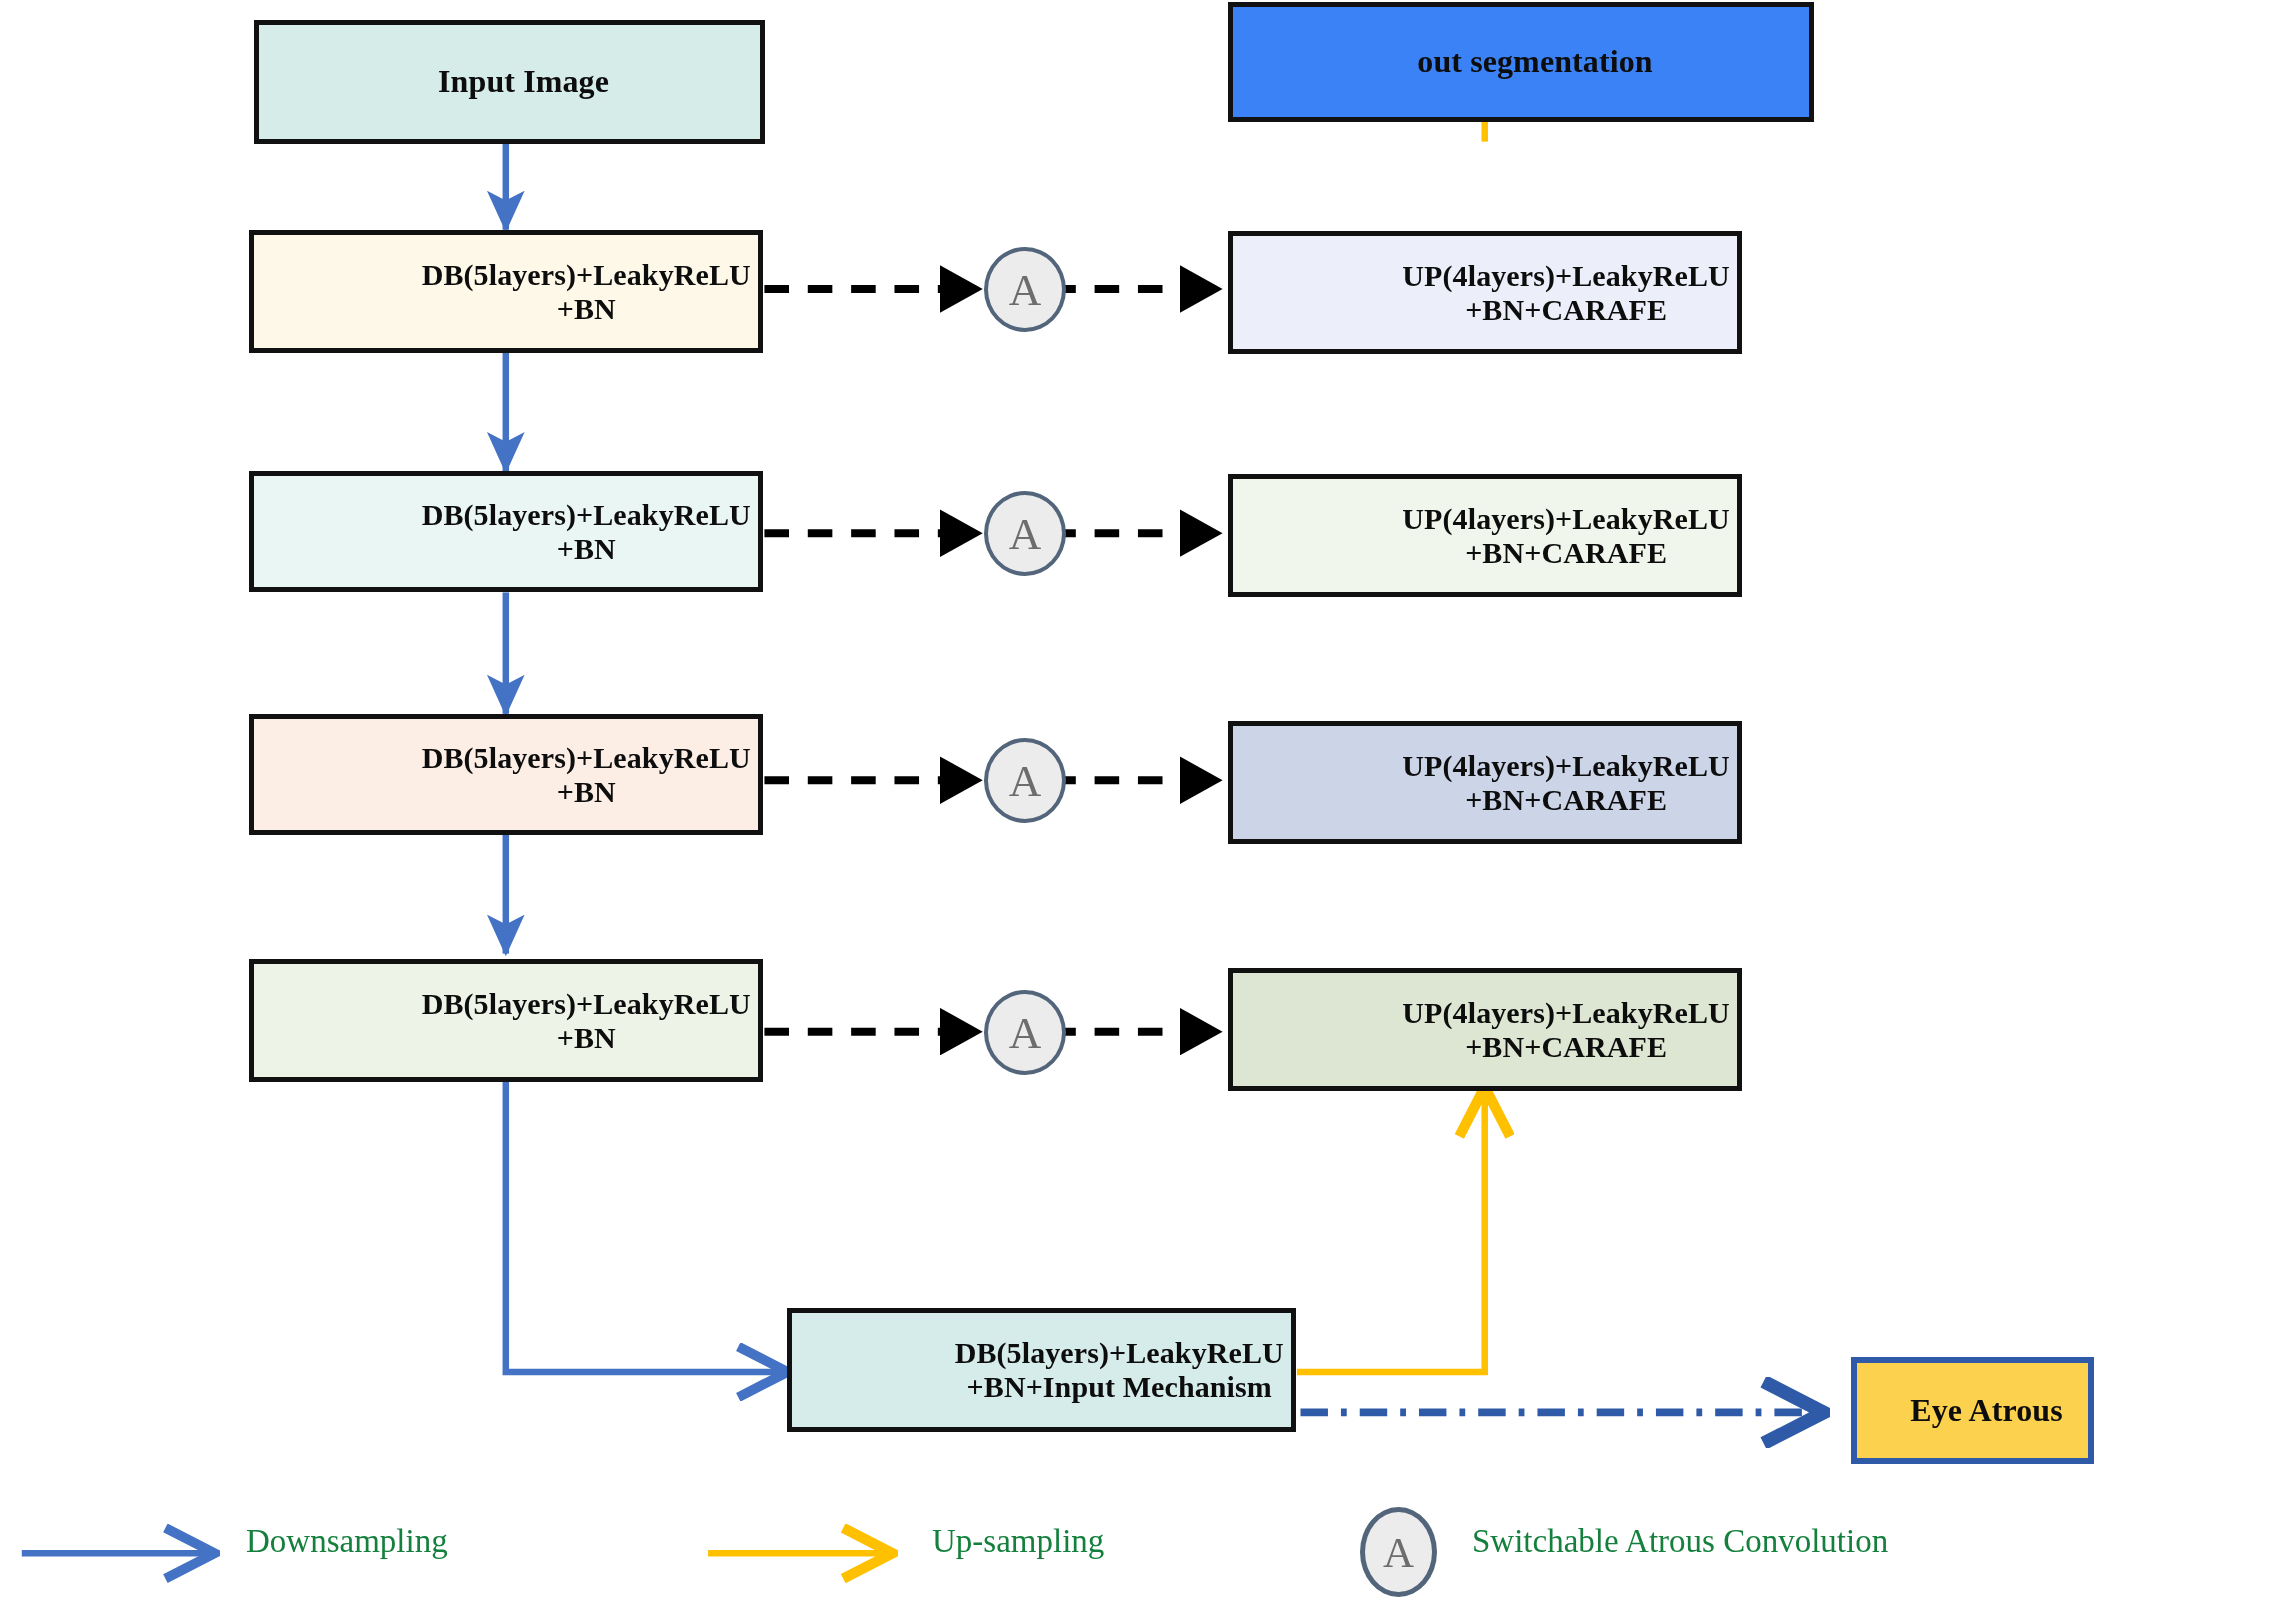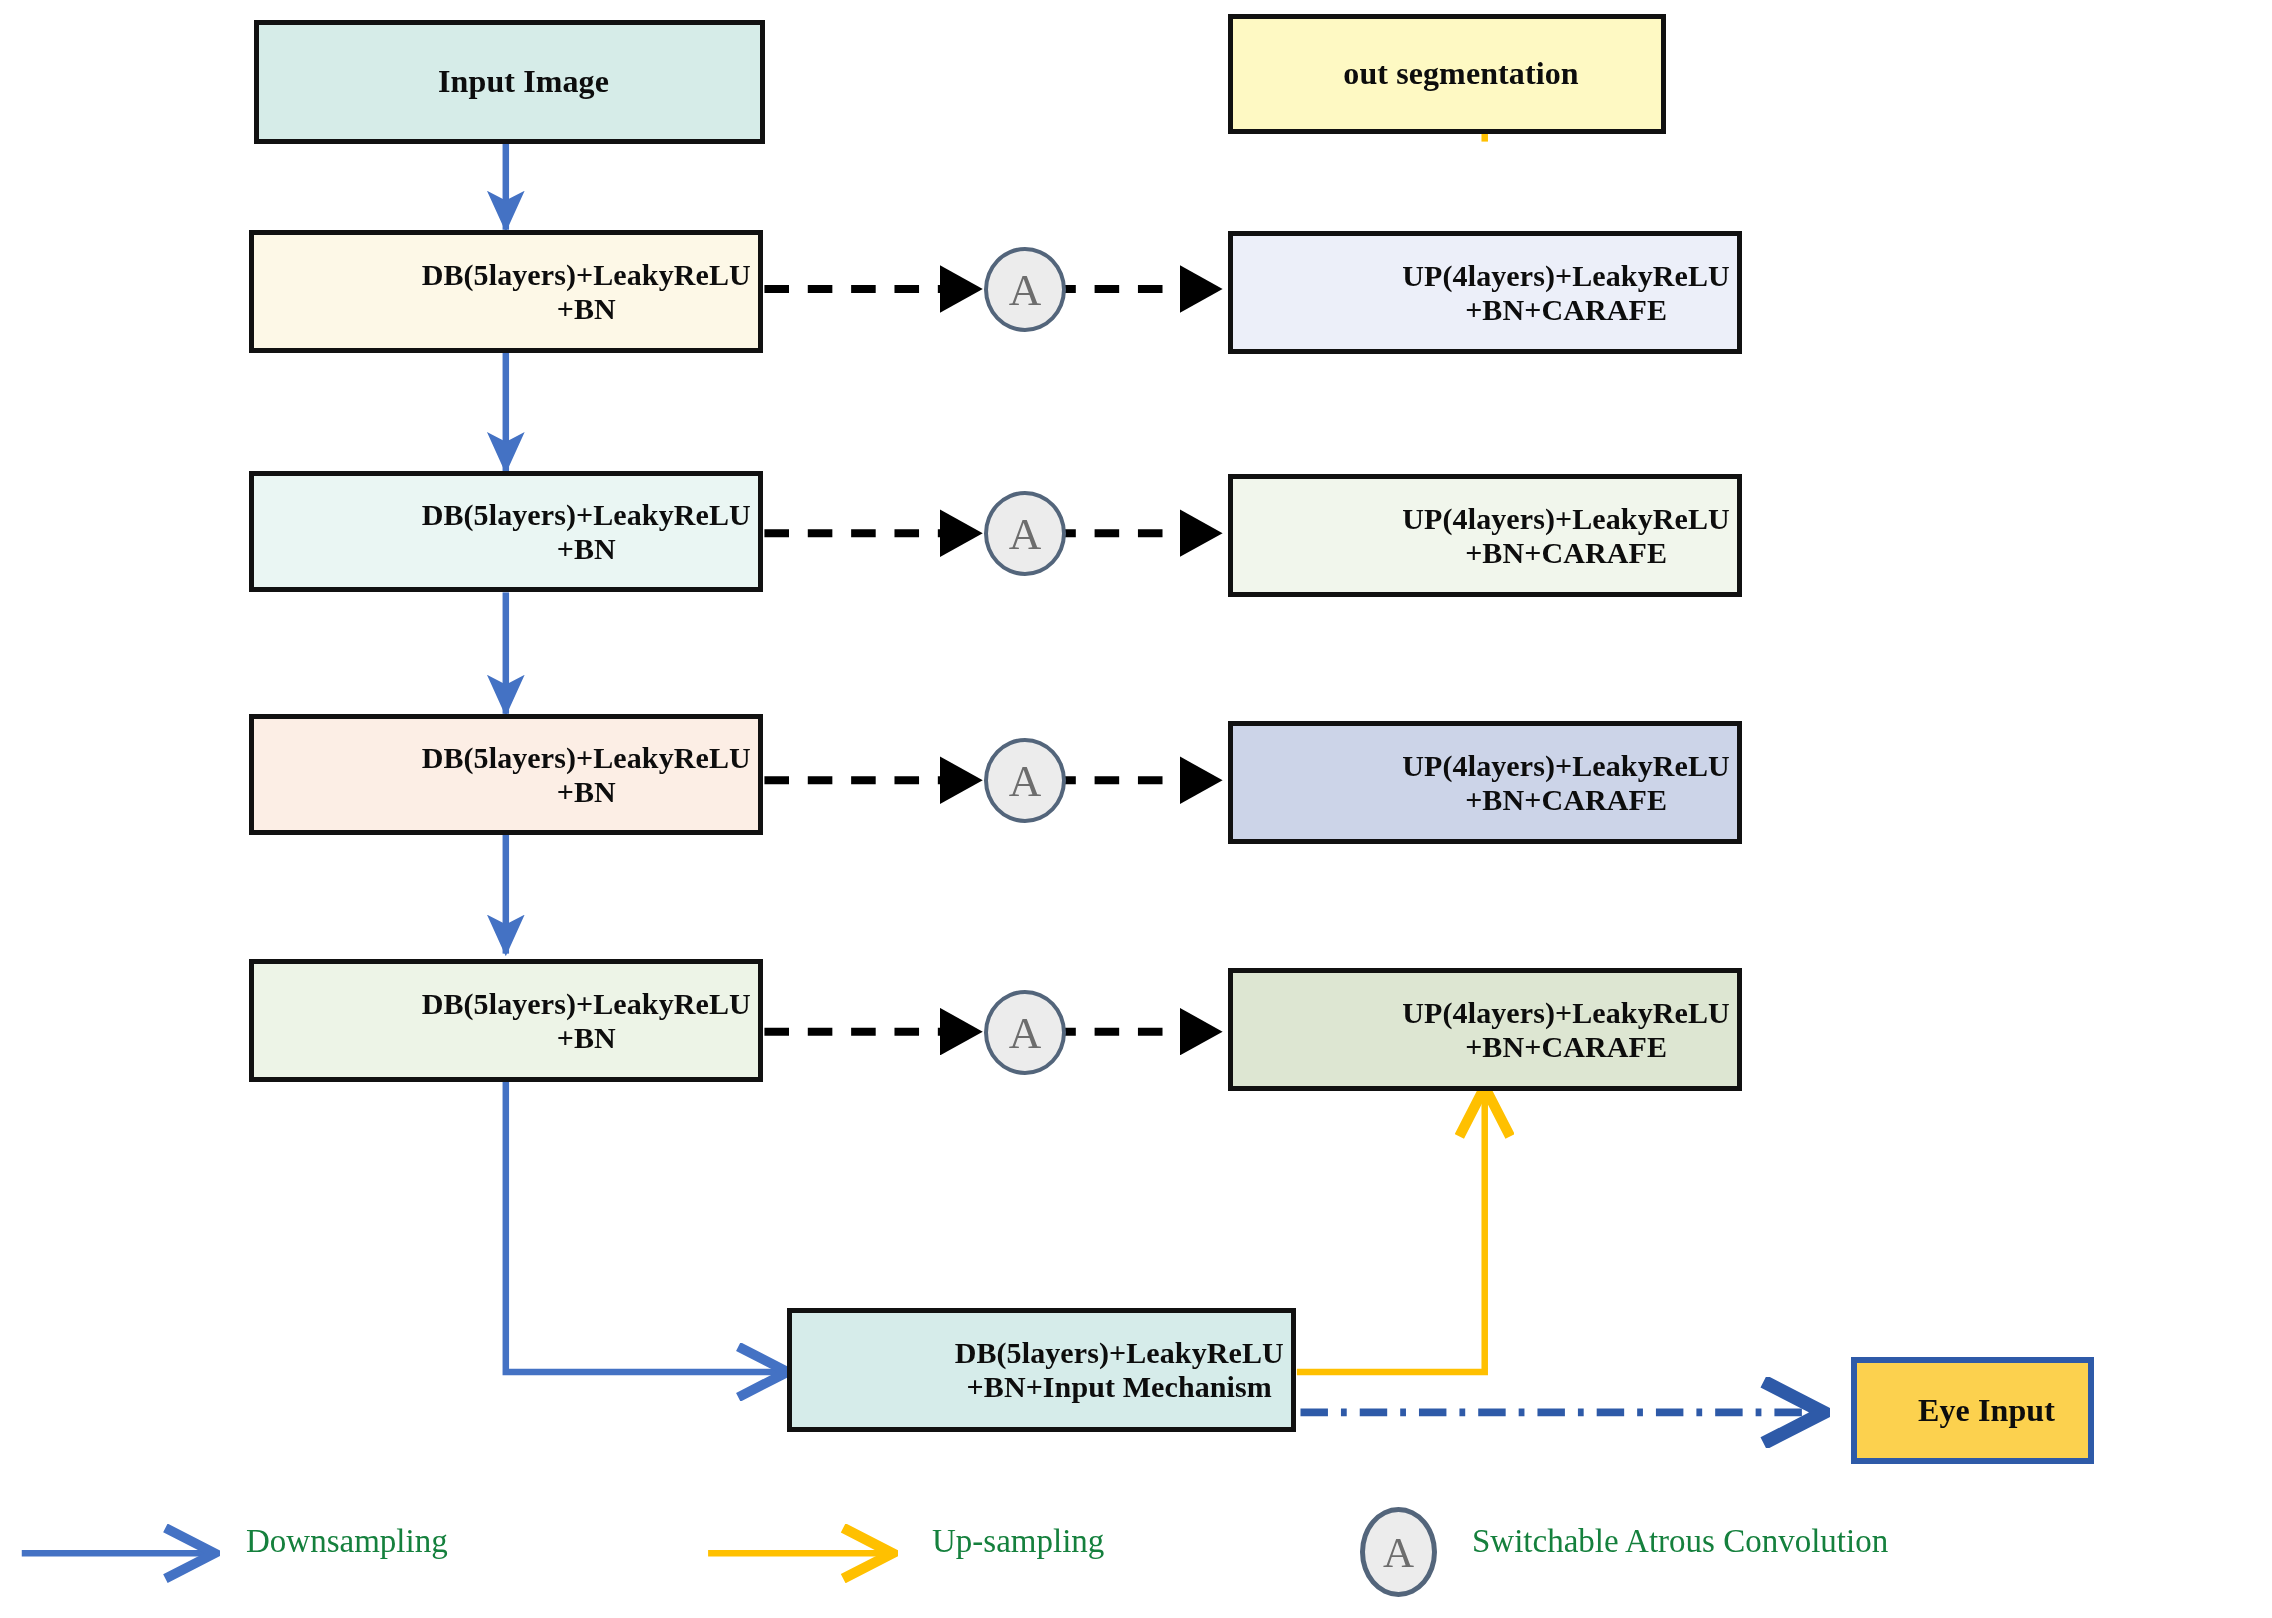--- a/index.html
+++ b/index.html
@@ -87,21 +87,21 @@
     <g>
       <line x1="30" y1="2150" x2="290" y2="2150" stroke="#4472c4" stroke-width="9" marker-end="url(#mBlueSolid)"></line>
       <line x1="980" y1="2150" x2="1230" y2="2150" stroke="#ffc000" stroke-width="9" marker-end="url(#mYellowOpen)"></line>
     </g>
   </svg>
 
   <div class="node title" style="left:254px;top:20px;width:511px;height:124px;background:#d6ece8;">
     <span class="txt">Input Image</span>
   </div>
 
-  <div class="node title" style="left:1228px;top:14px;width:438px;height:120px;background:#fef9c3;">
+  <div class="node title" style="left:1228px;top:2px;width:586px;height:120px;background:#3b82f6;">
     <span class="txt">out segmentation</span>
   </div>
 
   <div class="node big" style="left:249px;top:230px;width:514px;height:123px;background:#fdf8e7;">
     <span class="txt">
       <span>DB(5layers)+LeakyReLU</span><br>
       <span>+BN</span>
     </span>
   </div>
 
@@ -155,21 +155,21 @@
   </div>
 
   <div class="node big" style="left:787px;top:1308px;width:509px;height:124px;background:#d6ecea;">
     <span class="txt">
       <span>DB(5layers)+LeakyReLU</span><br>
       <span>+BN+Input Mechanism</span>
     </span>
   </div>
 
   <div class="node title eyebox" style="left:1851px;top:1357px;width:243px;height:107px;background:#fcd14e;">
-    <span class="txt">Eye  Input</span>
+    <span class="txt">Eye  Atrous</span>
   </div>
 
   <div class="acirc" style="left:984px;top:247px;width:82px;height:85px;">
     <span>A</span>
   </div>
   <div class="acirc" style="left:984px;top:491px;width:82px;height:85px;">
     <span>A</span>
   </div>
   <div class="acirc" style="left:984px;top:738px;width:82px;height:85px;">
     <span>A</span>

